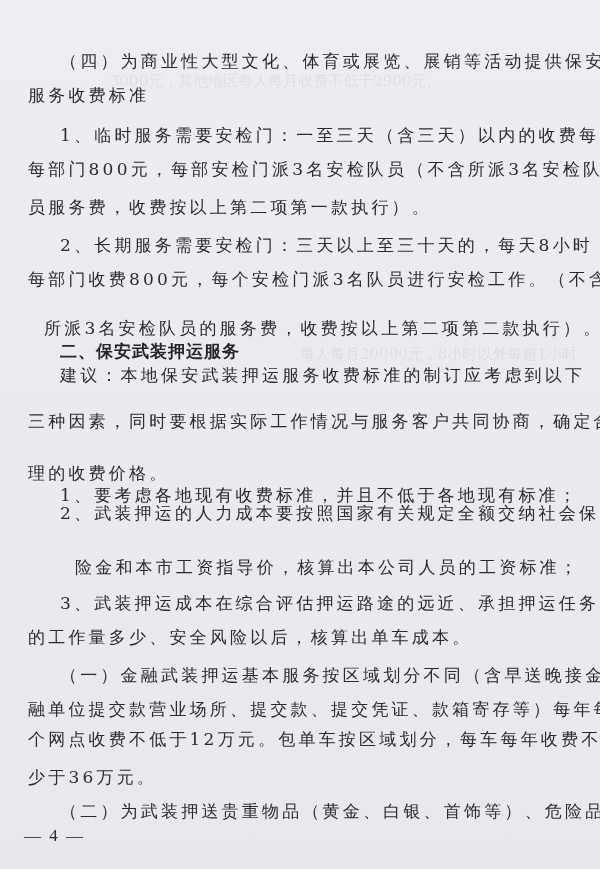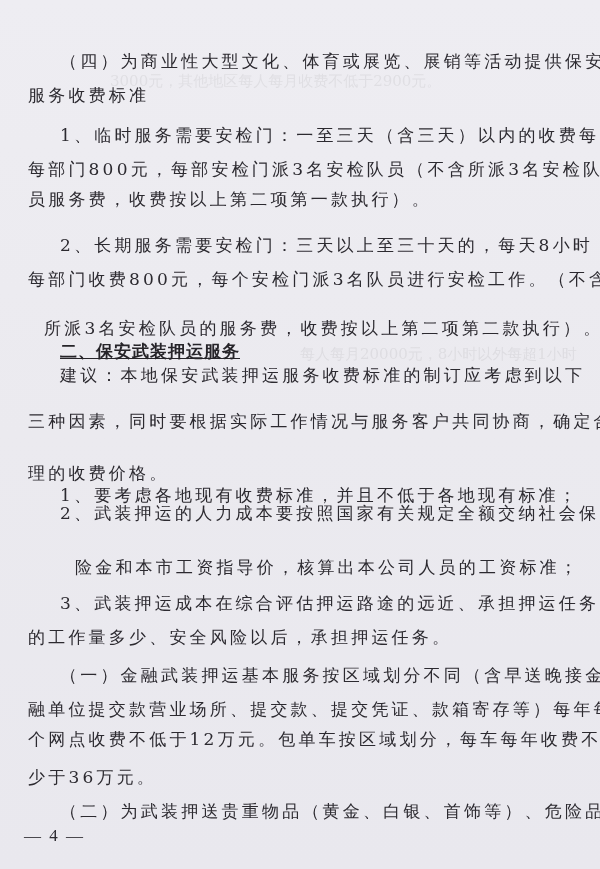--- a/index.html
+++ b/index.html
@@ -29,21 +29,20 @@
       letter-spacing: 3.2px;
       white-space: nowrap;
       line-height: 22px;
     }
     .indent { left: 60px; }
     .heading {
       font-family: "DejaVu Sans", "Liberation Sans", sans-serif;
       font-weight: bold;
       letter-spacing: 1px;
       color: #262429;
-      text-decoration: underline;
     }
     .pageno {
       position: absolute;
       left: 24px;
       top: 815px;
       font-family: "Liberation Serif", serif;
       font-size: 17px;
       color: #2c2a30;
       letter-spacing: 2px;
     }
@@ -60,39 +59,39 @@
 
 <div class="page">
   <div class="ghost" style="left:110px;top:72px;">3000元，其他地区每人每月收费不低于2900元。</div>
   <div class="ghost" style="left:300px;top:345px;">每人每月20000元，8小时以外每超1小时</div>
 
   <div class="line indent" style="top:50px;">（四）为商业性大型文化、体育或展览、展销等活动提供保安</div>
   <div class="line" style="top:84px;">服务收费标准</div>
 
   <div class="line indent" style="top:124px;">1、临时服务需要安检门：一至三天（含三天）以内的收费每天</div>
   <div class="line" style="top:158px;">每部门800元，每部安检门派3名安检队员（不含所派3名安检队</div>
-  <div class="line" style="top:188px;">员服务费，收费按以上第二项第一款执行）。</div>
+  <div class="line" style="top:196px;">员服务费，收费按以上第二项第一款执行）。</div>
 
   <div class="line indent" style="top:234px;">2、长期服务需要安检门：三天以上至三十天的，每天8小时，</div>
   <div class="line" style="top:268px;">每部门收费800元，每个安检门派3名队员进行安检工作。（不含</div>
   <div class="line" style="top:317px;margin-left:16px;">所派3名安检队员的服务费，收费按以上第二项第二款执行）。</div>
 
   <div class="line indent heading" style="top:340px;">二、保安武装押运服务</div>
 
   <div class="line indent" style="top:364px;">建议：本地保安武装押运服务收费标准的制订应考虑到以下</div>
   <div class="line" style="top:410px;">三种因素，同时要根据实际工作情况与服务客户共同协商，确定合</div>
   <div class="line" style="top:462px;">理的收费价格。</div>
 
   <div class="line indent" style="top:484px;">1、要考虑各地现有收费标准，并且不低于各地现有标准；</div>
 
   <div class="line indent" style="top:502px;">2、武装押运的人力成本要按照国家有关规定全额交纳社会保</div>
   <div class="line" style="top:556px;margin-left:47px;">险金和本市工资指导价，核算出本公司人员的工资标准；</div>
 
   <div class="line indent" style="top:592px;">3、武装押运成本在综合评估押运路途的远近、承担押运任务</div>
-  <div class="line" style="top:626px;">的工作量多少、安全风险以后，承担押运任务。</div>
+  <div class="line" style="top:626px;">的工作量多少、安全风险以后，核算出单车成本。</div>
 
   <div class="line indent" style="top:664px;">（一）金融武装押运基本服务按区域划分不同（含早送晚接金</div>
   <div class="line" style="top:698px;">融单位提交款营业场所、提交款、提交凭证、款箱寄存等）每年每</div>
   <div class="line" style="top:728px;">个网点收费不低于12万元。包单车按区域划分，每车每年收费不</div>
   <div class="line" style="top:766px;">少于36万元。</div>
 
   <div class="line indent" style="top: 800px;">（二）为武装押送贵重物品（黄金、白银、首饰等）、危险品（炸</div>
 
   <div class="pageno" style="top: 826px;">— 4 —</div>
 </div>

